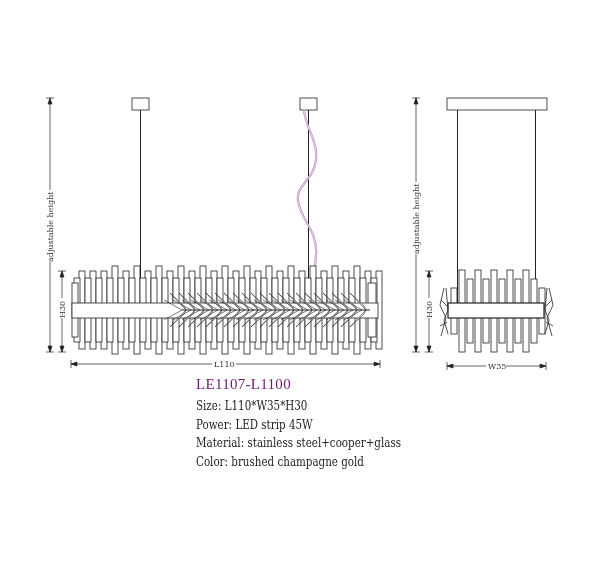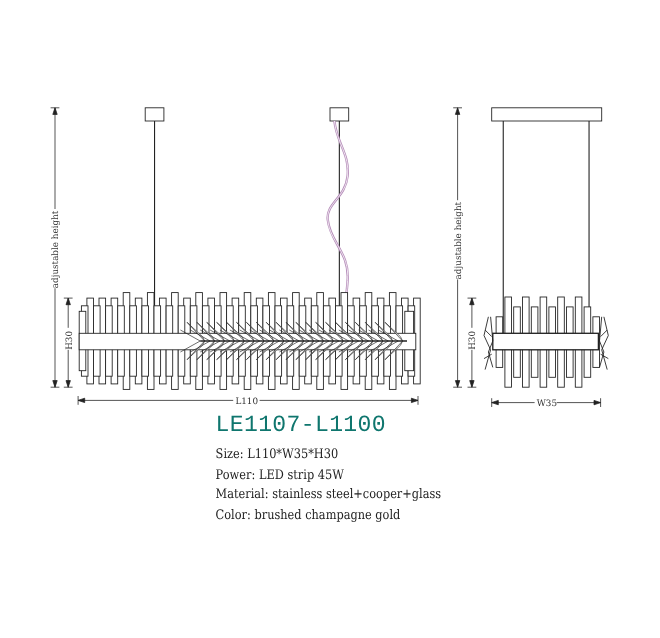--- a/index.html
+++ b/index.html
@@ -1,20 +1,20 @@
 <!DOCTYPE html>
 <html><head>
 <meta charset="utf-8">
 <style>
   html, body { margin: 0; padding: 0; background: #ffffff; }
   body { width: 600px; height: 580px; position: relative; overflow: hidden; }
   #drawing { position: absolute; left: 0; top: 0; width: 600px; height: 580px; }
   .dimtext { font-family: "DejaVu Serif", serif; font-size: 8px; fill: #333; }
   .specs { position: absolute; left: 196px; top: 376px; color: #222; }
-  .model { font-family: Liberation Mono, monospace; font-size: 21px; letter-spacing: 0.3px; margin: 0 0 4px 0; color:#0f766e; }
+  .model { font-family: Liberation Serif, serif; font-size: 15px; letter-spacing: 0.3px; margin: 0 0 4px 0; color:#701a75; }
   .spec-line { font-family: "DejaVu Serif", serif; font-size: 12px; line-height: 18.5px; white-space: nowrap; transform: scaleX(0.86); transform-origin: left; }
 </style>
 </head>
 <body>
 
 <svg id="drawing" viewBox="0 0 600 580" xmlns="http://www.w3.org/2000/svg">
   <g id="front-view" stroke="#222" fill="none" stroke-width="0.8">
 
     <rect x="132" y="98" width="17" height="12" fill="#fff"></rect>
     <rect x="300" y="98" width="17" height="12" fill="#fff"></rect>

